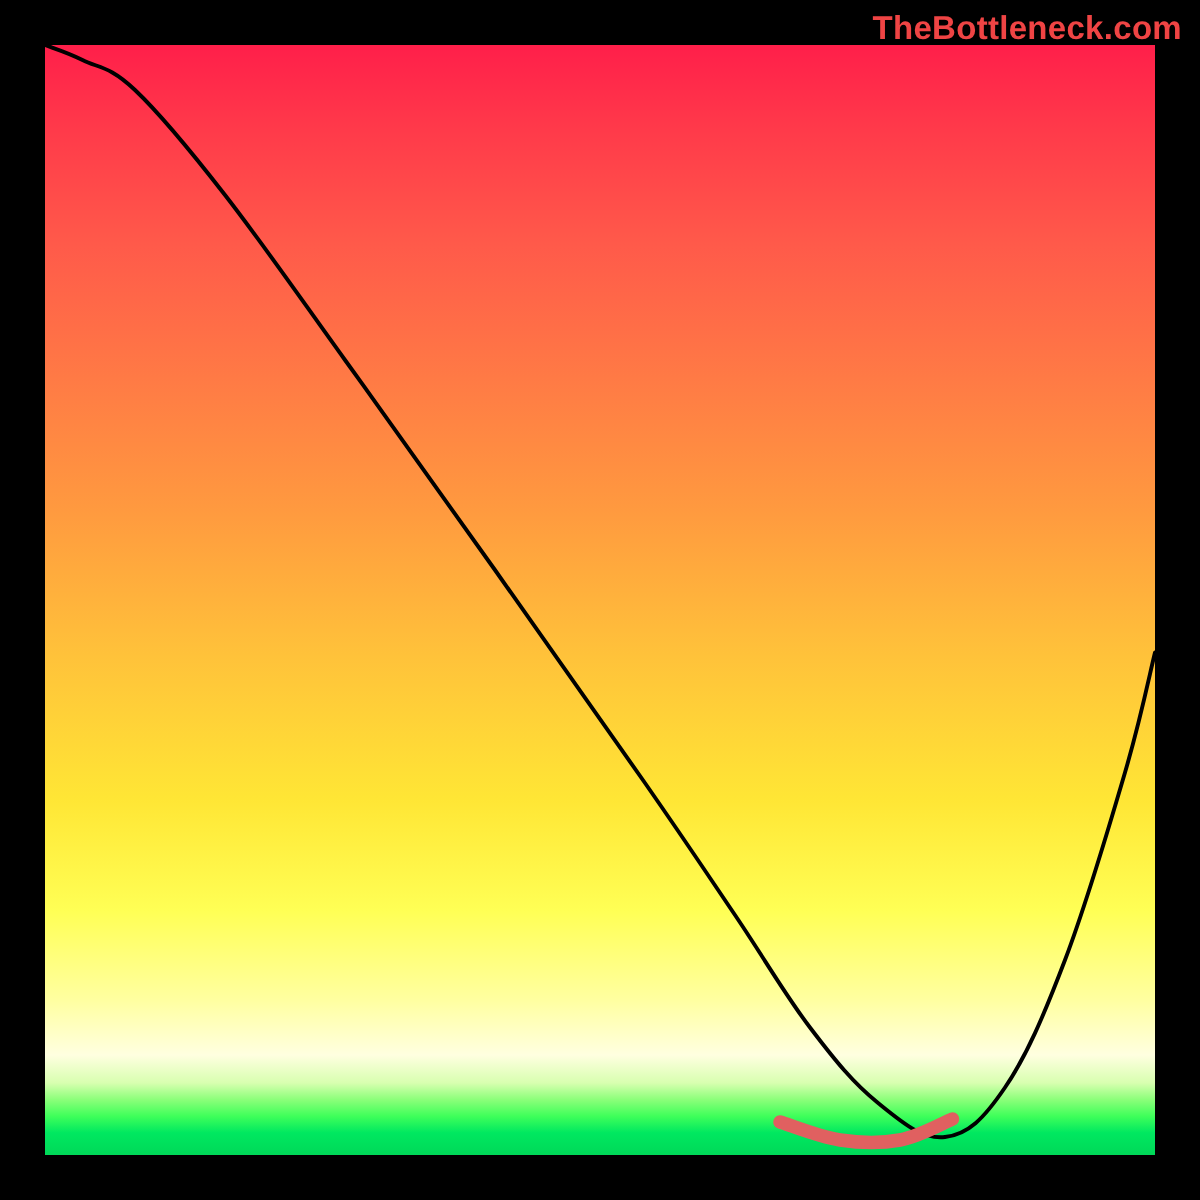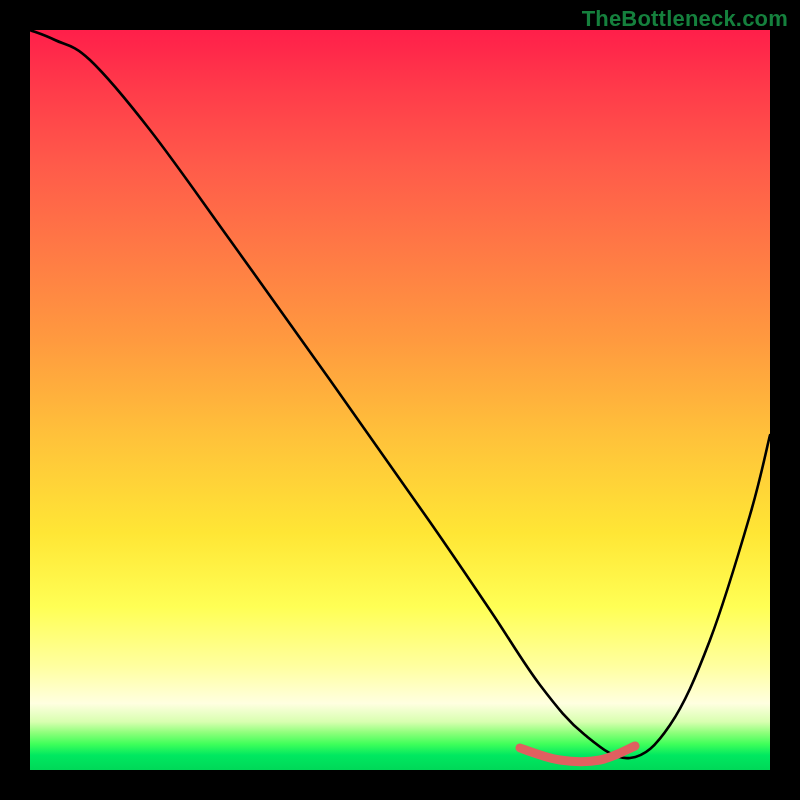--- a/index.html
+++ b/index.html
@@ -16,21 +16,21 @@
     height: 800px;
     background: #000;
   }
   .watermark {
     position: absolute;
     top: 6px;
     right: 12px;
     font-family: Arial, Helvetica, sans-serif;
     font-size: 22px;
     font-weight: bold;
-    color: #15803d;
+    color: #ef4444;
     letter-spacing: 0.2px;
   }
   .plot {
     position: absolute;
     left: 30px;
     top: 30px;
     width: 740px;
     height: 740px;
     
     background: linear-gradient(

